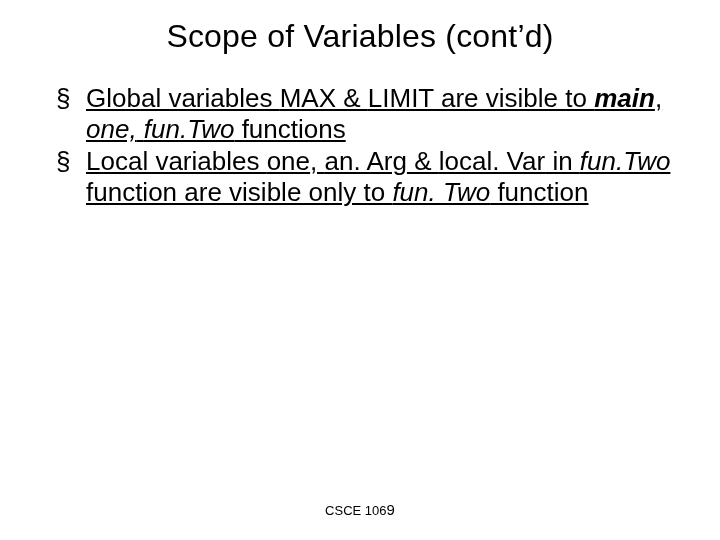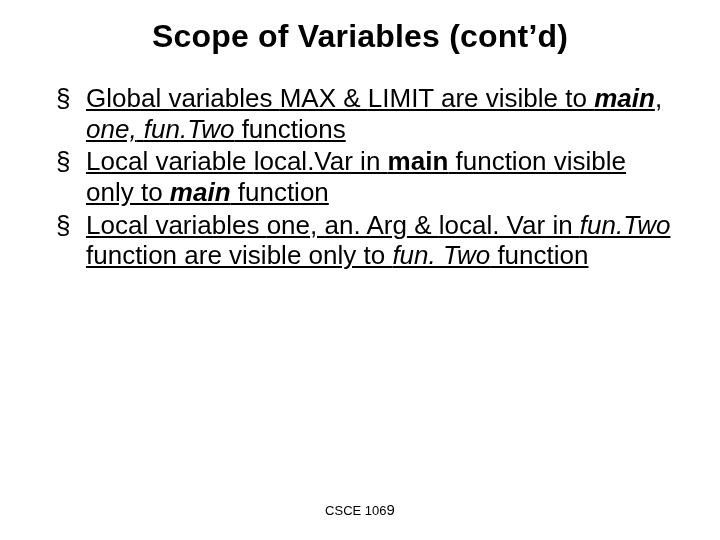--- a/index.html
+++ b/index.html
@@ -6,21 +6,21 @@
   html, body { width: 720px; height: 540px; }
   body {
     background: #ffffff;
     font-family: Arial, Helvetica, sans-serif;
     color: #000;
     position: relative;
     padding: 18px 48px 0 48px;
   }
   .title {
     font-size: 32px;
-    font-weight: bold;
+    font-weight: normal;
     text-align: center;
     margin-bottom: 28px;
     letter-spacing: 0.2px;
   }
   ul.bullets {
     list-style: none;
     padding-left: 8px;
     text-decoration: underline;
   }
   ul.bullets > li {
@@ -53,20 +53,19 @@
   }
   .footer .page { font-size: 15px; }
 </style>
 </head>
 <body>
 
 <h1 class="title">Scope of Variables (cont’d)</h1>
 
 <ul class="bullets">
     <li><span>Global variables </span><span class="u">MAX</span><span>  &amp; </span><span class="u">LIMIT</span><span> are visible to </span><span class="bi">main</span><span>, </span><span class="i">one,</span><span> </span><span class="i">fun.Two</span><span> functions</span></li>
-    <li><span>Local variable </span><span class="u">local.Var</span><span> in </span><span class="b">main</span><span> function visible only to </span><span class="bi">main</span><span> function</span></li>
     <li><span>Local variables </span><span class="u">one</span><span>, </span><span class="u">an. Arg</span><span> &amp; </span><span class="u">local. Var</span><span> in </span><span class="i">fun.Two</span><span> function are visible only to </span><span class="i">fun. Two</span><span> function</span></li>
   </ul>
 
 <div class="footer">
   <span>CSCE 106</span>
   <span class="page">9</span>
 </div>
 
 </body></html>

